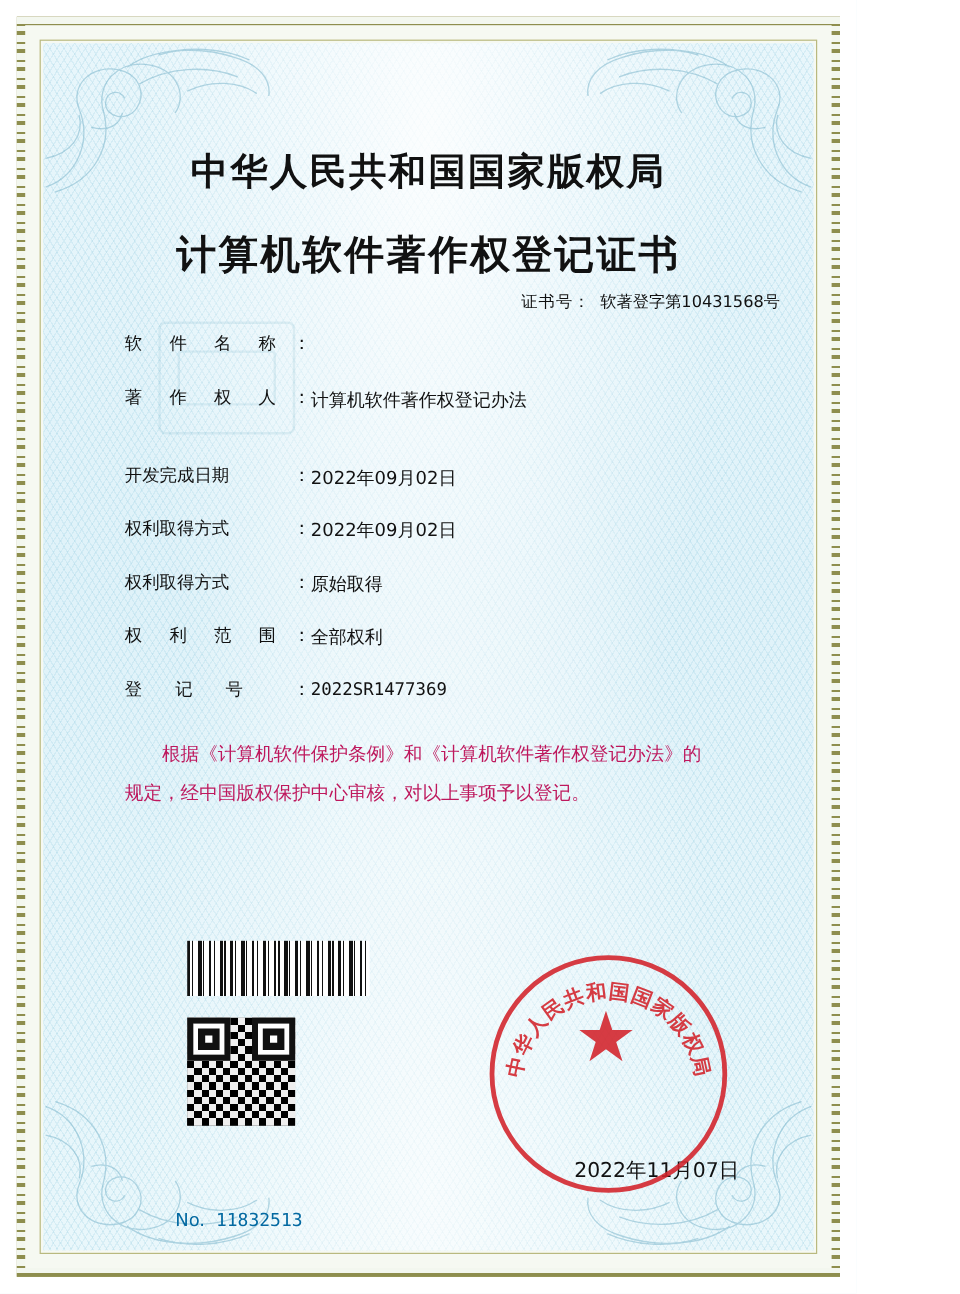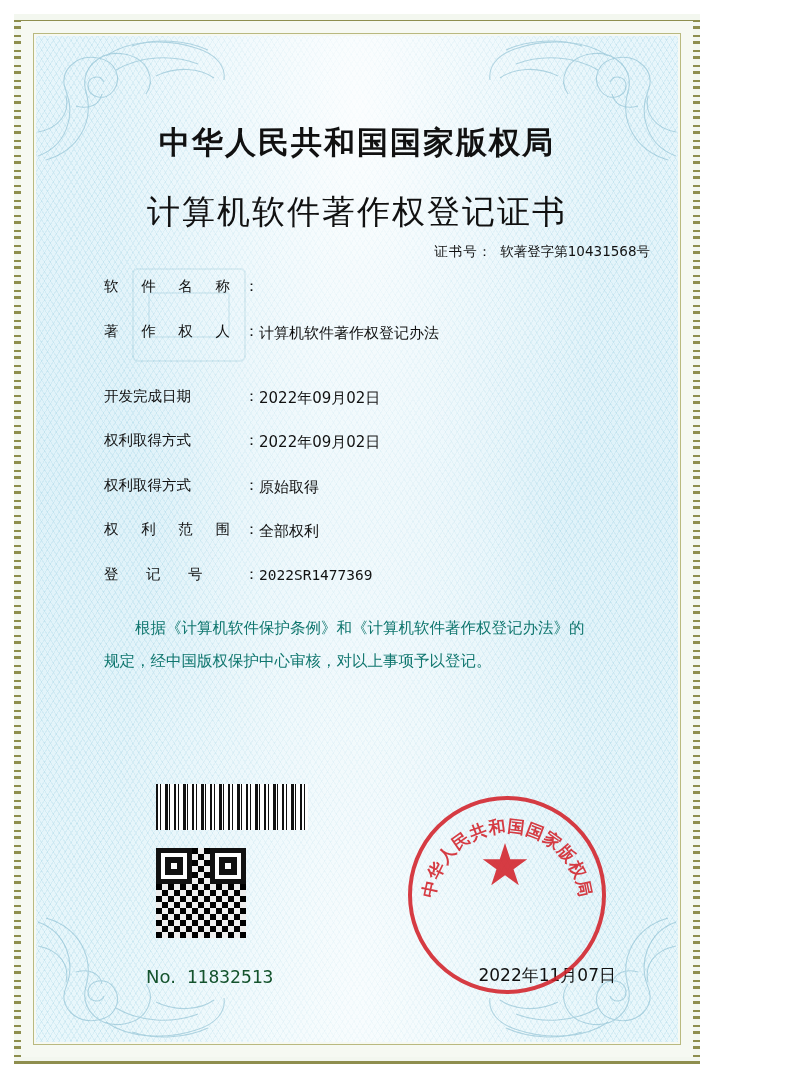--- a/index.html
+++ b/index.html
@@ -123,21 +123,21 @@
     font-family: "DejaVu Serif", "Liberation Serif", serif;
     font-weight: bold;
     font-size: 31px;
     letter-spacing: 2px;
     color: #111111;
     margin-top: 86px;
   }
   .title-sub {
     text-align: center;
     font-family: "DejaVu Serif", "Liberation Serif", serif;
-    font-weight: normal;
+    font-weight: bold;
     font-size: 33px;
     letter-spacing: 2px;
     color: #111111;
     margin-top: 26px;
   }
   .cert-no {
     text-align: right;
     padding-right: 28px;
     margin-top: 8px;
     font-size: 13.5px;
@@ -190,21 +190,21 @@
   .gap-lg { height: 34px; }
   .gap-md { height: 18px; }
   .row-tall { margin-bottom: 22px; }
 
   .paragraph {
     margin-top: 26px;
     padding-left: 68px;
     padding-right: 62px;
     font-size: 15.5px;
     line-height: 2.1;
-    color: #0f766e;
+    color: #be185d;
     font-family: "DejaVu Sans", "Liberation Sans", sans-serif;
     text-align: justify;
   }
   .paragraph .indent { display: inline-block; width: 2em; }
 
   .codes {
     position: absolute;
     left: 120px;
     top: 748px;
   }
@@ -235,23 +235,23 @@
     border: 5px solid #111;
     background: #fff;
     box-shadow: inset 0 0 0 4px #fff, inset 0 0 0 10px #111;
   }
   .qr::before { left: 0; top: 0; }
   .qr::after { right: 0; top: 0; }
 
   .serial {
     position: absolute;
     left: 110px;
-    top: 930px;
-    font-size: 18px;
-    color: #14532d;
+    top: 972px;
+    font-size: 15px;
+    color: #0369a1;
     font-family: "DejaVu Sans Mono", "Liberation Mono", monospace;
   }
   .serial .no-prefix {
     font-family: "DejaVu Sans", "Liberation Sans", sans-serif;
   }
 
   .issue-date {
     position: absolute;
     right: 62px;
     top: 928px;

